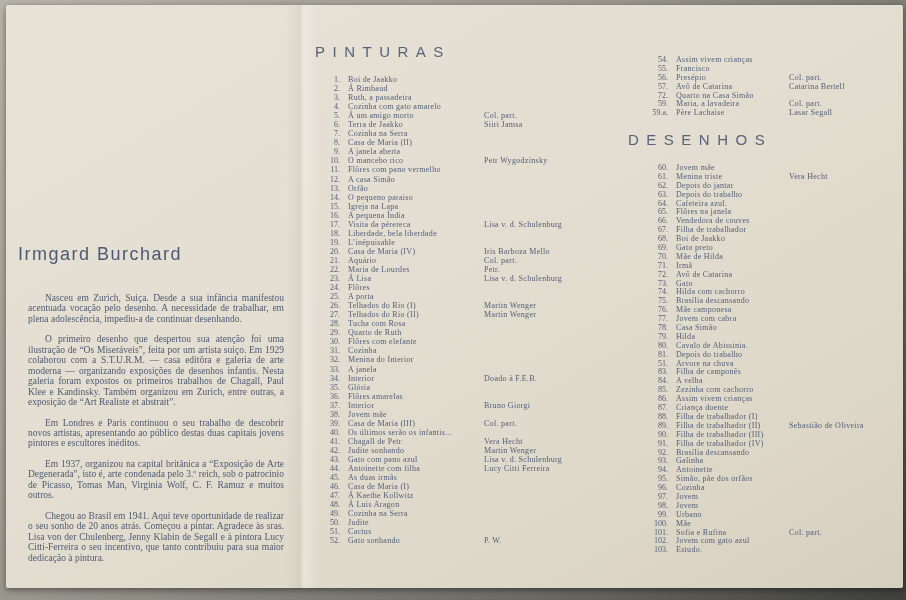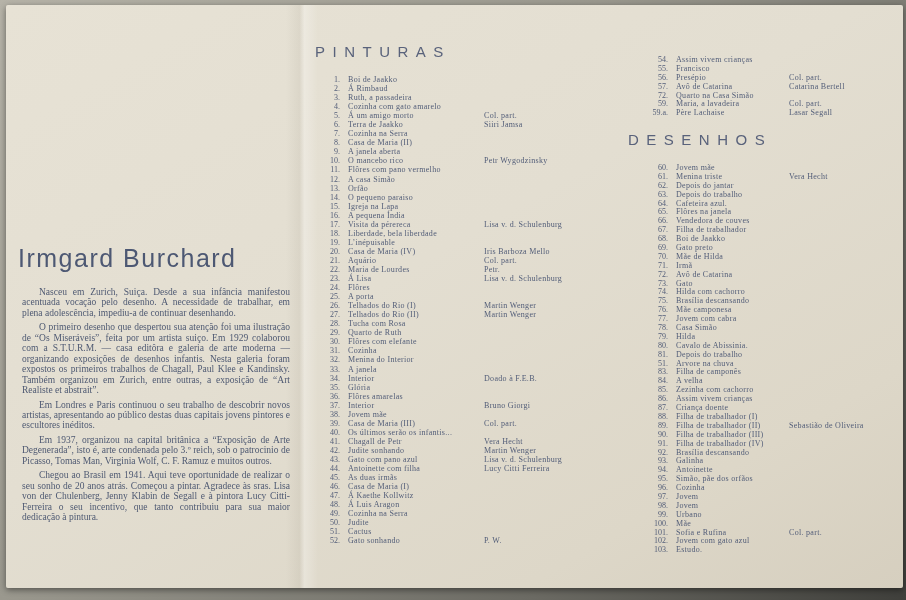--- a/index.html
+++ b/index.html
@@ -15,30 +15,30 @@
     box-shadow:0 2px 6px rgba(0,0,0,0.45);
   }
   .fold{
     position:absolute;left:280px;top:0;width:32px;height:583px;
     background:linear-gradient(90deg,rgba(0,0,0,0) 0%,rgba(90,80,60,0.07) 42%,rgba(255,255,255,0.28) 58%,rgba(0,0,0,0) 100%);
     pointer-events:none;
   }
   .bio-title{
     position:absolute;left:12px;top:239px;
     font-family:"Liberation Sans", sans-serif;
-    font-size:25px;letter-spacing:1.5px;color:#4d5873;font-weight:400;
+    font-size:18px;letter-spacing:1.5px;color:#4d5873;font-weight:400;
     white-space:nowrap;
     text-align:center;
   }
   .bio-paragraphs{
     position:absolute;left:12px;top:278px;width:276px;
     font-size:9.5px;line-height:10.45px;color:#4e5972;
     text-align:justify;
   }
-  .bio-paragraphs p{margin:4px;text-indent:17px;}
+  .bio-paragraphs p{margin:10px;text-indent:17px;}
   .section-heading{
     position:absolute;
     font-family:"Liberation Sans", sans-serif;
     font-size:15px;letter-spacing:7.5px;color:#59627b;font-weight:400;
     white-space:nowrap;
   }
   .hd-pinturas{left:309px;top:38px;}
   .hd-desenhos{left:622px;top:126px;}
   .catalog-list{position:absolute;font-size:8px;color:#525d78;}
   .catalog-list .row{display:flex;align-items:baseline;height:9.05px;white-space:nowrap;}

